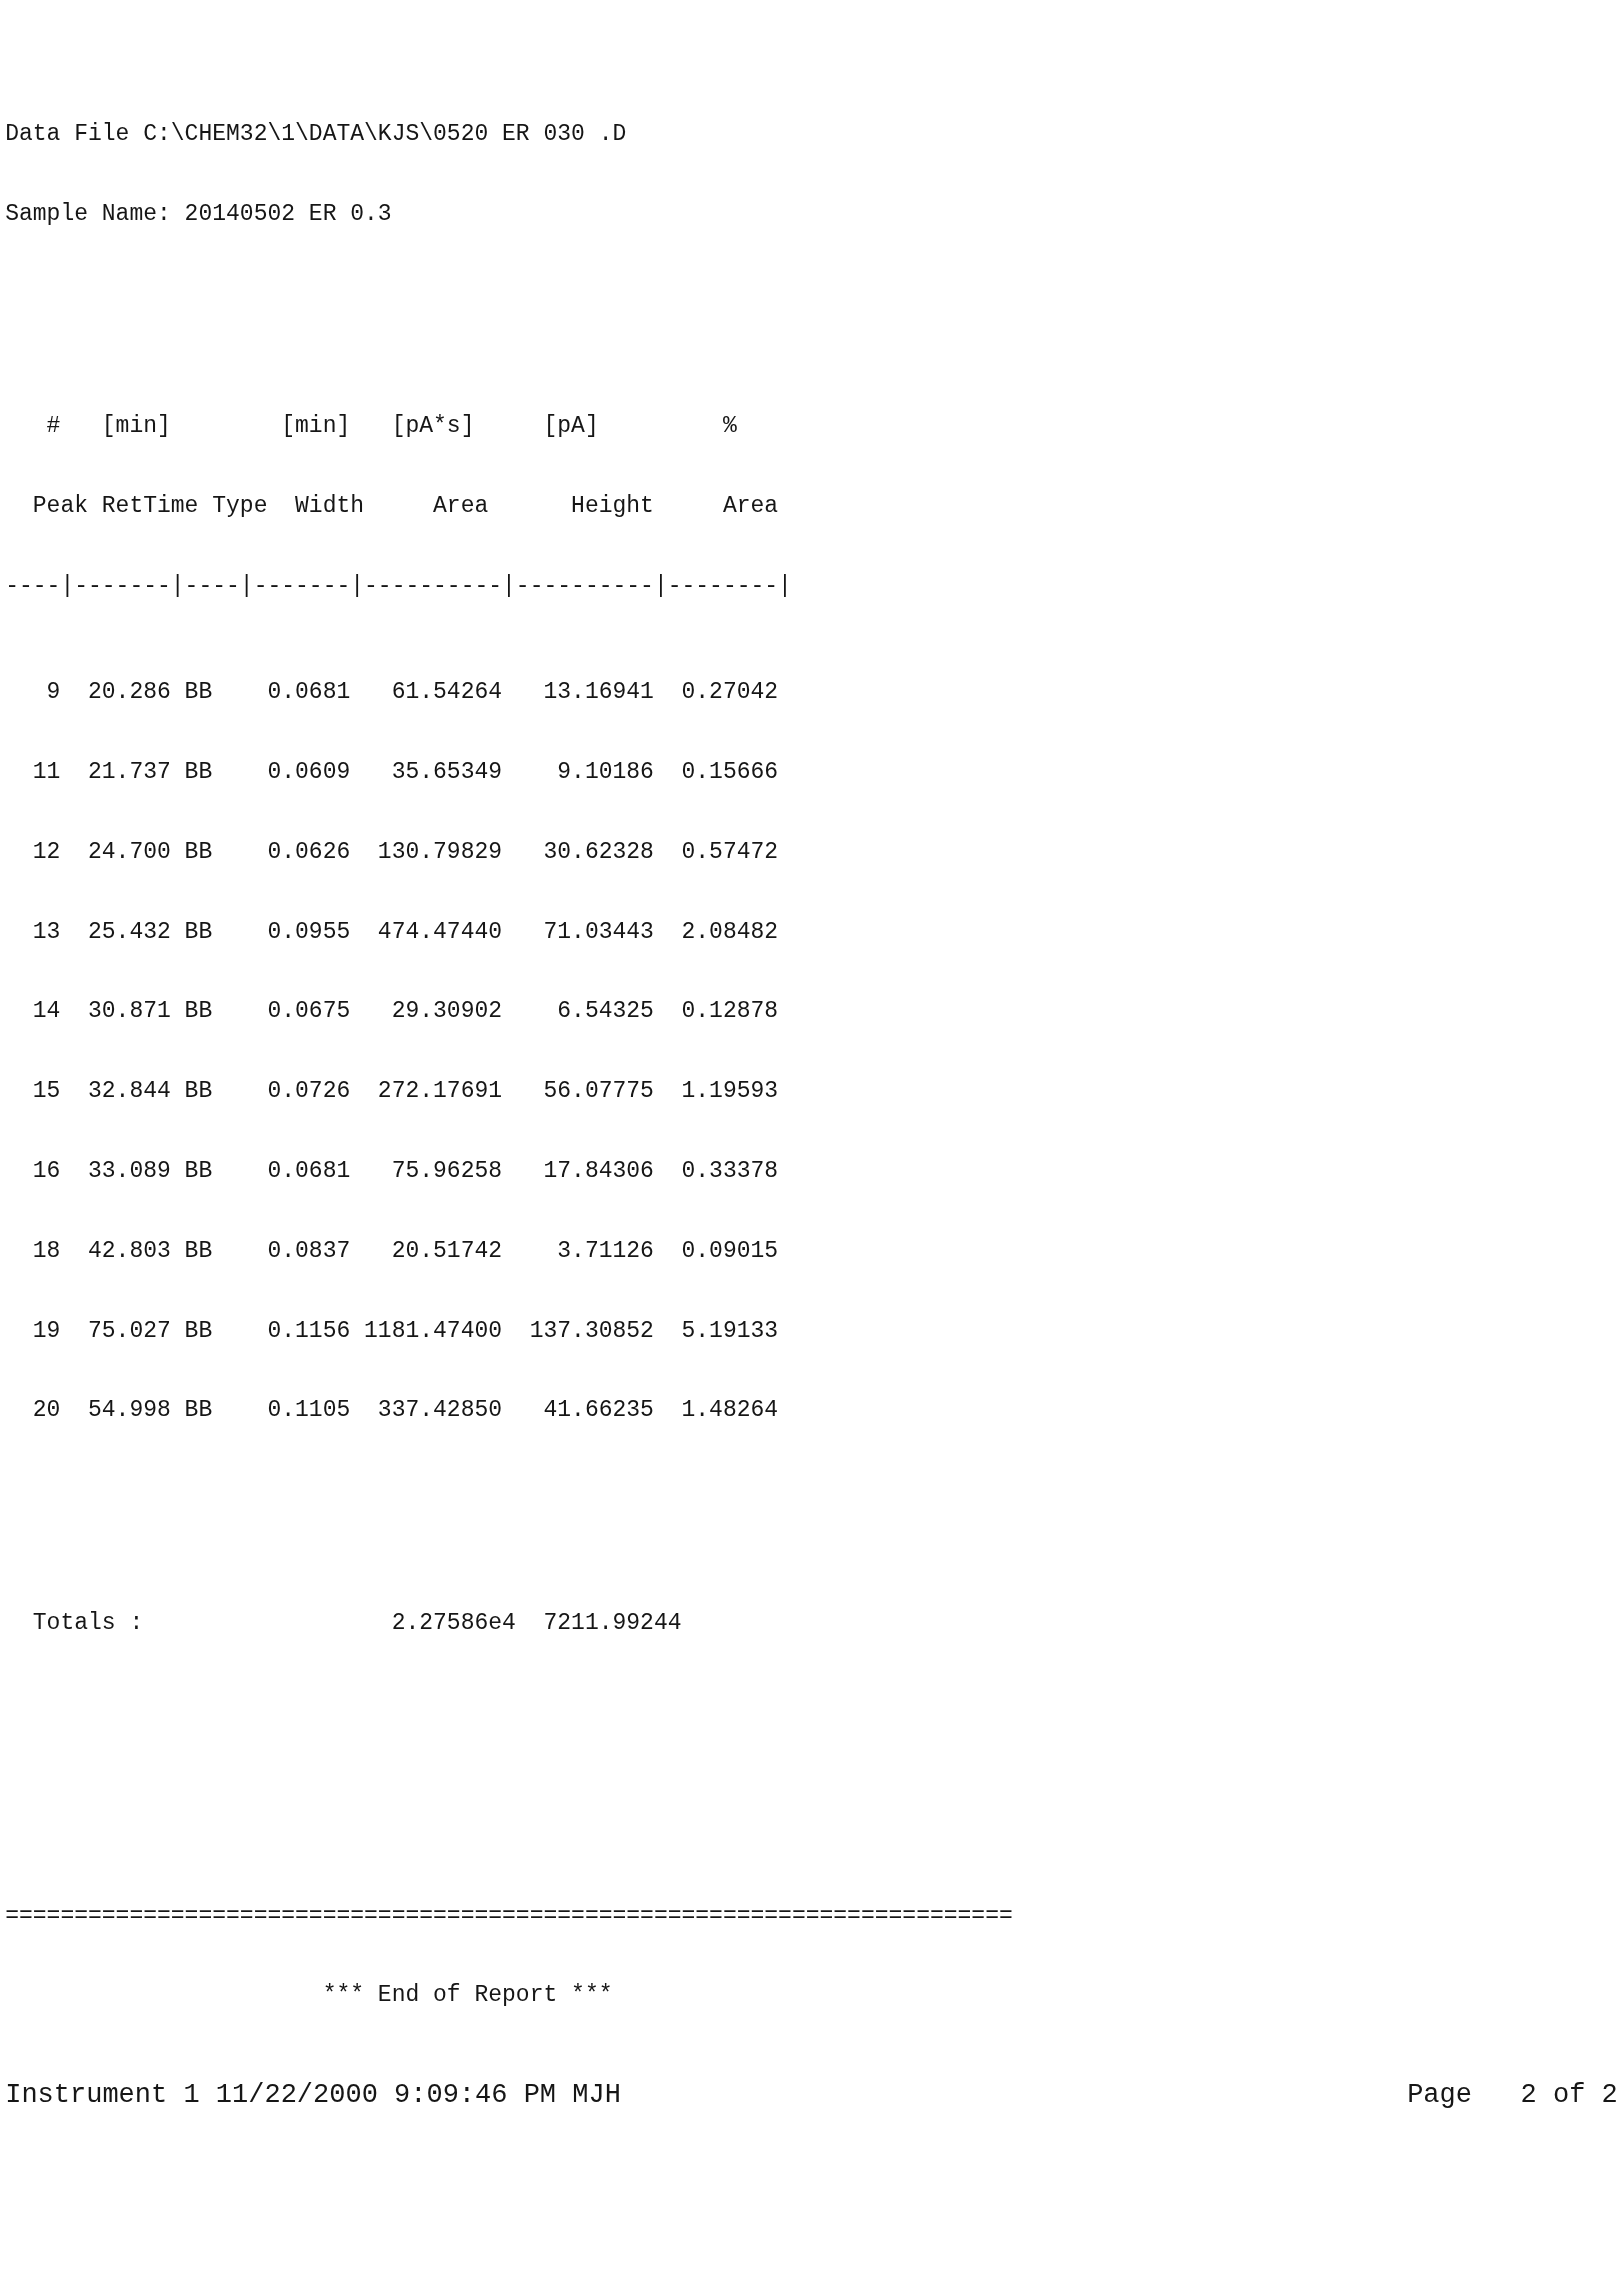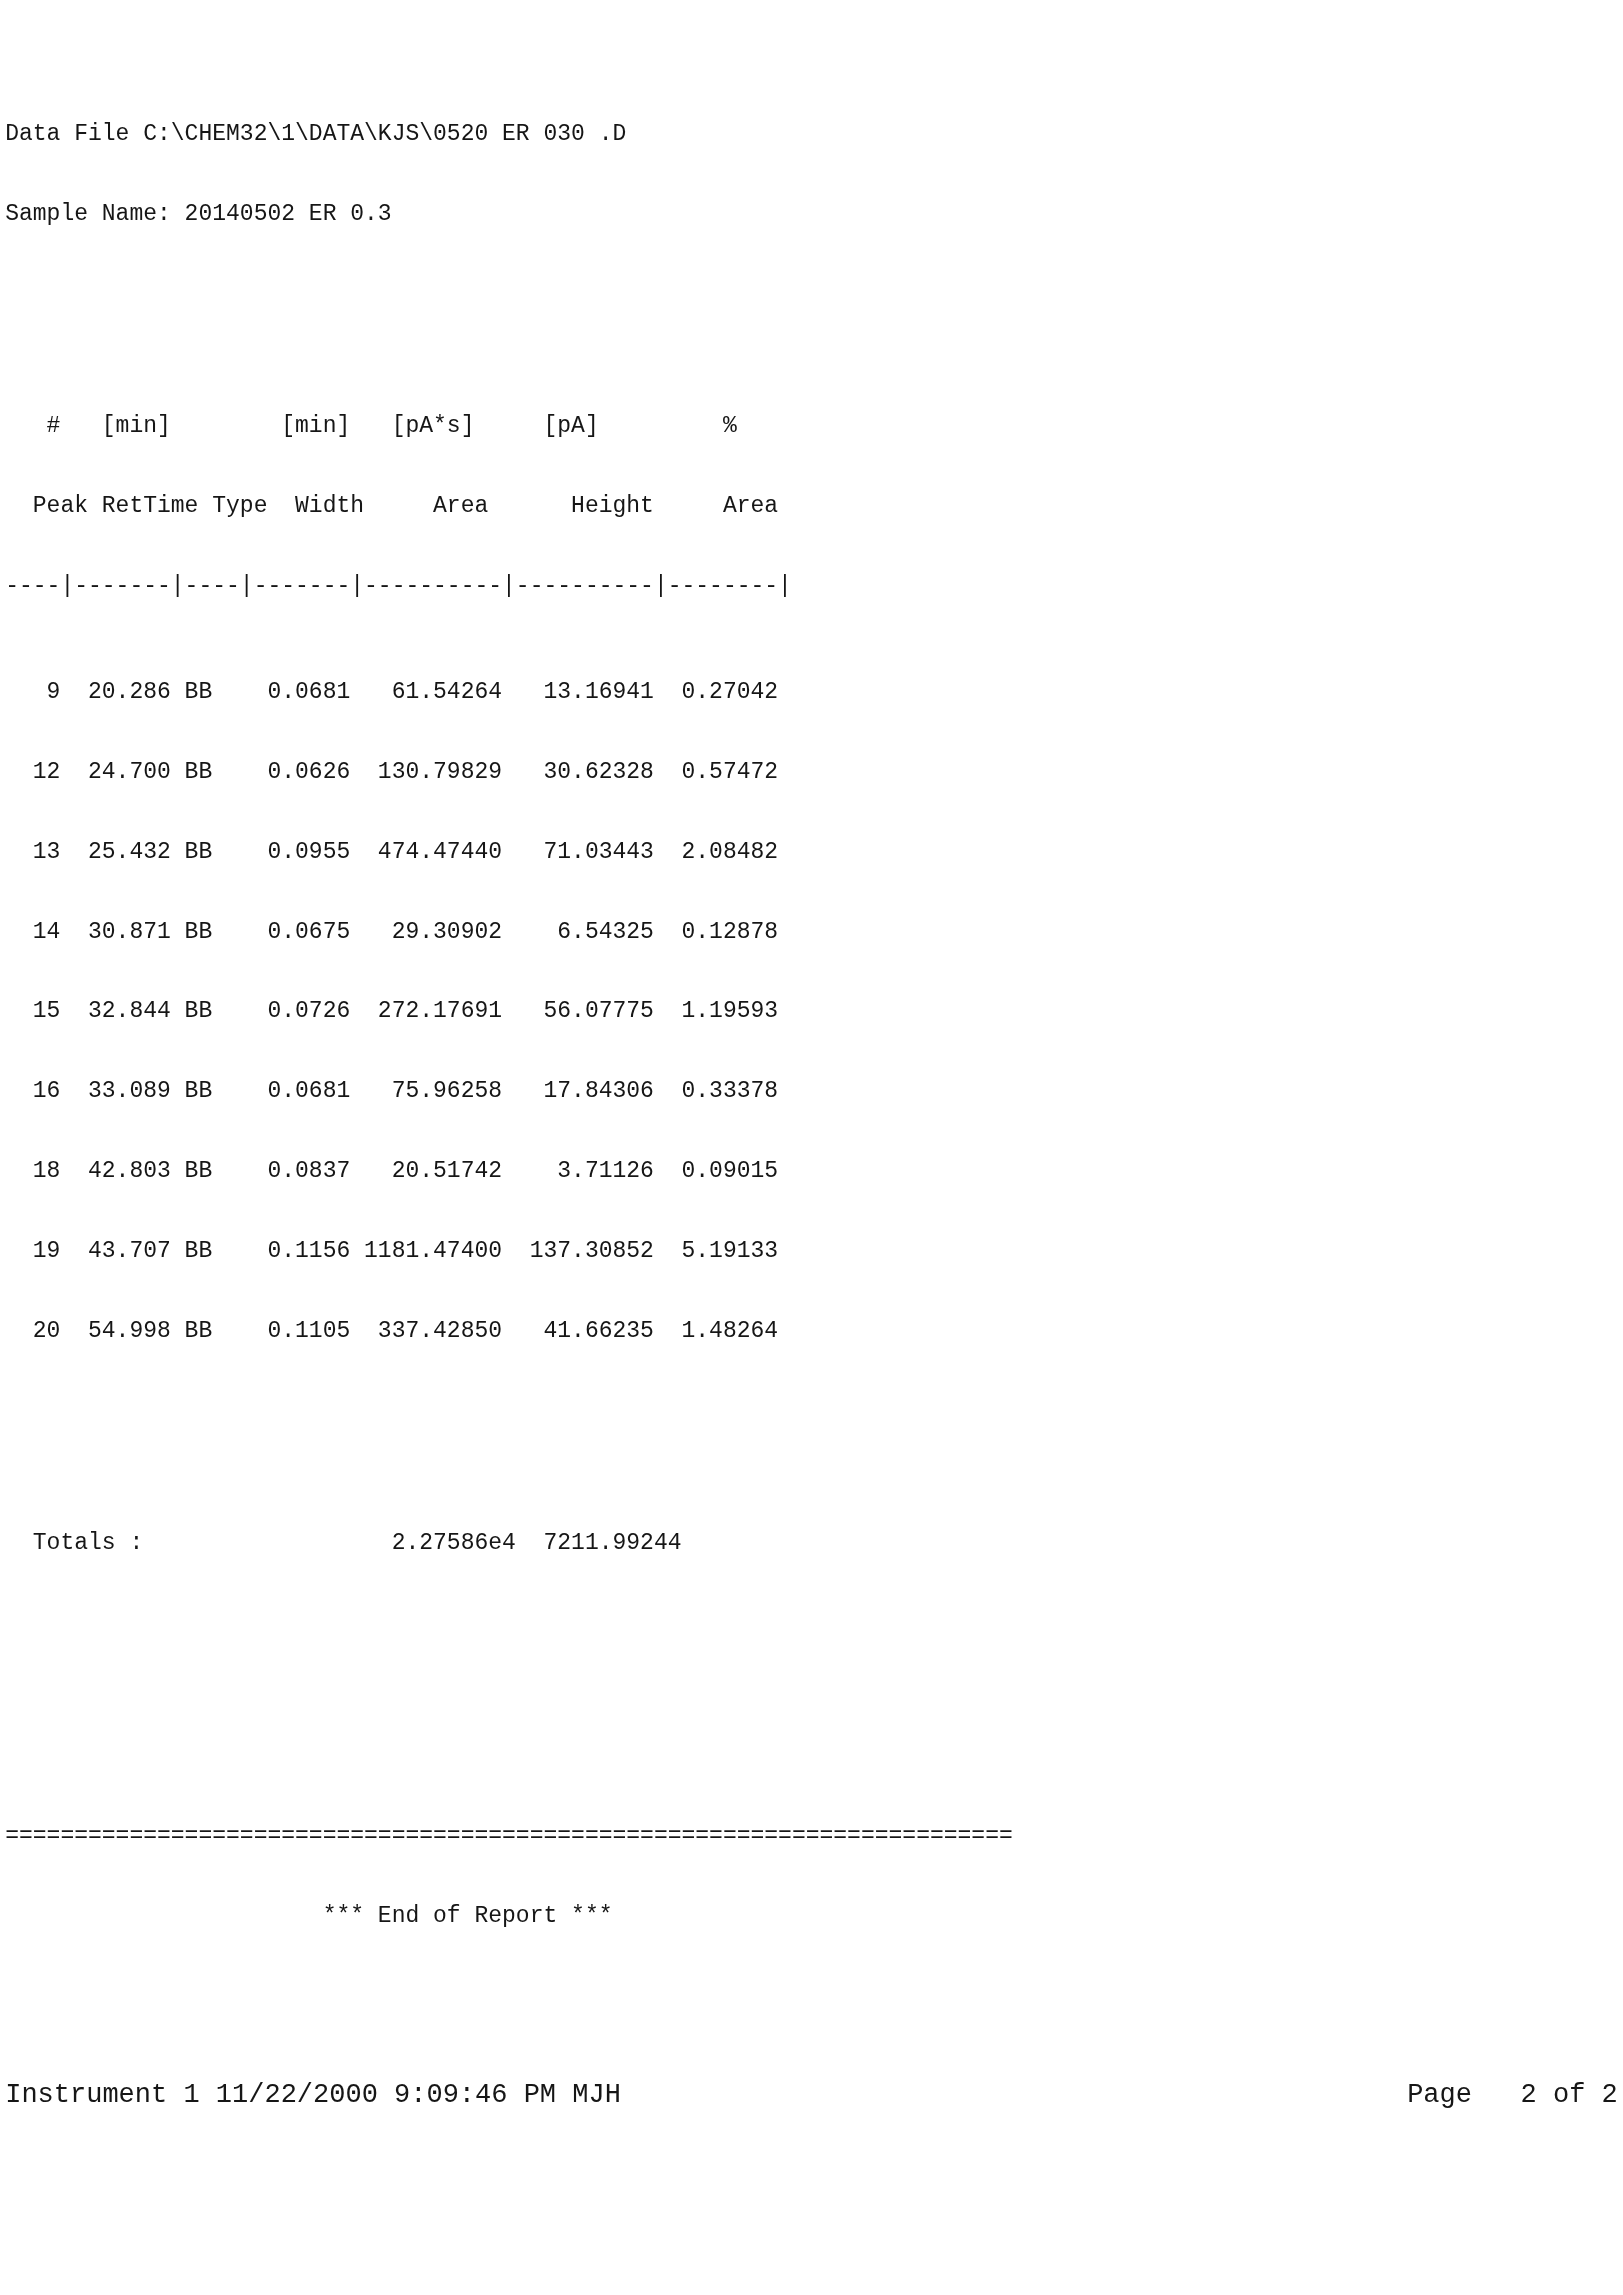--- a/index.html
+++ b/index.html
@@ -67,27 +67,28 @@
     <span class="line">Data File C:\CHEM32\1\DATA\KJS\0520 ER 030 .D</span>
     <span class="line">Sample Name: 20140502 ER 0.3</span>
 
     <span class="blank"></span>
 
     <span class="line">   #   [min]        [min]   [pA*s]     [pA]         %  </span>
     <span class="line">  Peak RetTime Type  Width     Area      Height     Area  </span>
     <span class="line">----|-------|----|-------|----------|----------|--------|</span>
 
     <span class="line">   9  20.286 BB    0.0681   61.54264   13.16941  0.27042</span>
+    <span class="line">  11  21.737 BB    0.0609   35.65349    9.10186  0.15666</span>
     <span class="line">  12  24.700 BB    0.0626  130.79829   30.62328  0.57472</span>
     <span class="line">  13  25.432 BB    0.0955  474.47440   71.03443  2.08482</span>
     <span class="line">  14  30.871 BB    0.0675   29.30902    6.54325  0.12878</span>
     <span class="line">  15  32.844 BB    0.0726  272.17691   56.07775  1.19593</span>
     <span class="line">  16  33.089 BB    0.0681   75.96258   17.84306  0.33378</span>
     <span class="line">  18  42.803 BB    0.0837   20.51742    3.71126  0.09015</span>
-    <span class="line">  19  43.707 BB    0.1156 1181.47400  137.30852  5.19133</span>
+    <span class="line">  19  75.027 BB    0.1156 1181.47400  137.30852  5.19133</span>
     <span class="line">  20  54.998 BB    0.1105  337.42850   41.66235  1.48264</span>
 
     <span class="blank"></span>
 
     <span class="line">  Totals :                  2.27586e4  7211.99244</span>
 
     <span class="blank"></span>
     <span class="blank"></span>
 
     <span class="line">=========================================================================</span>

